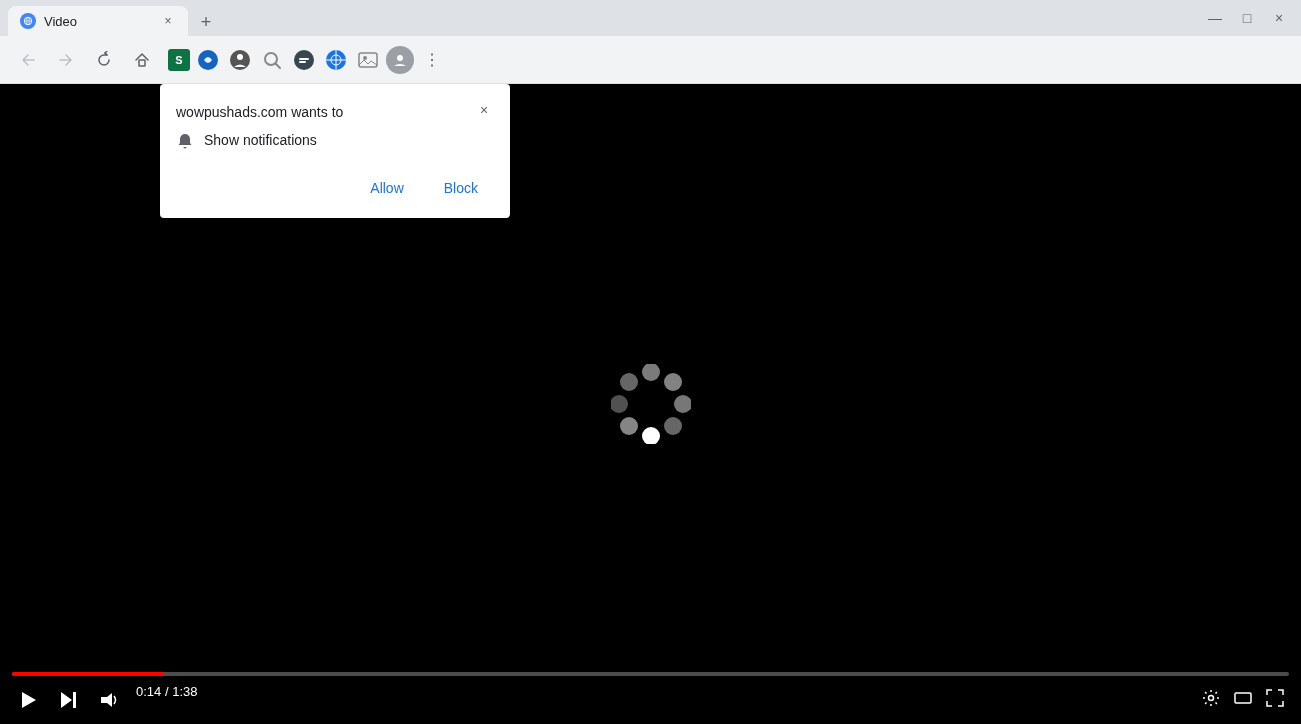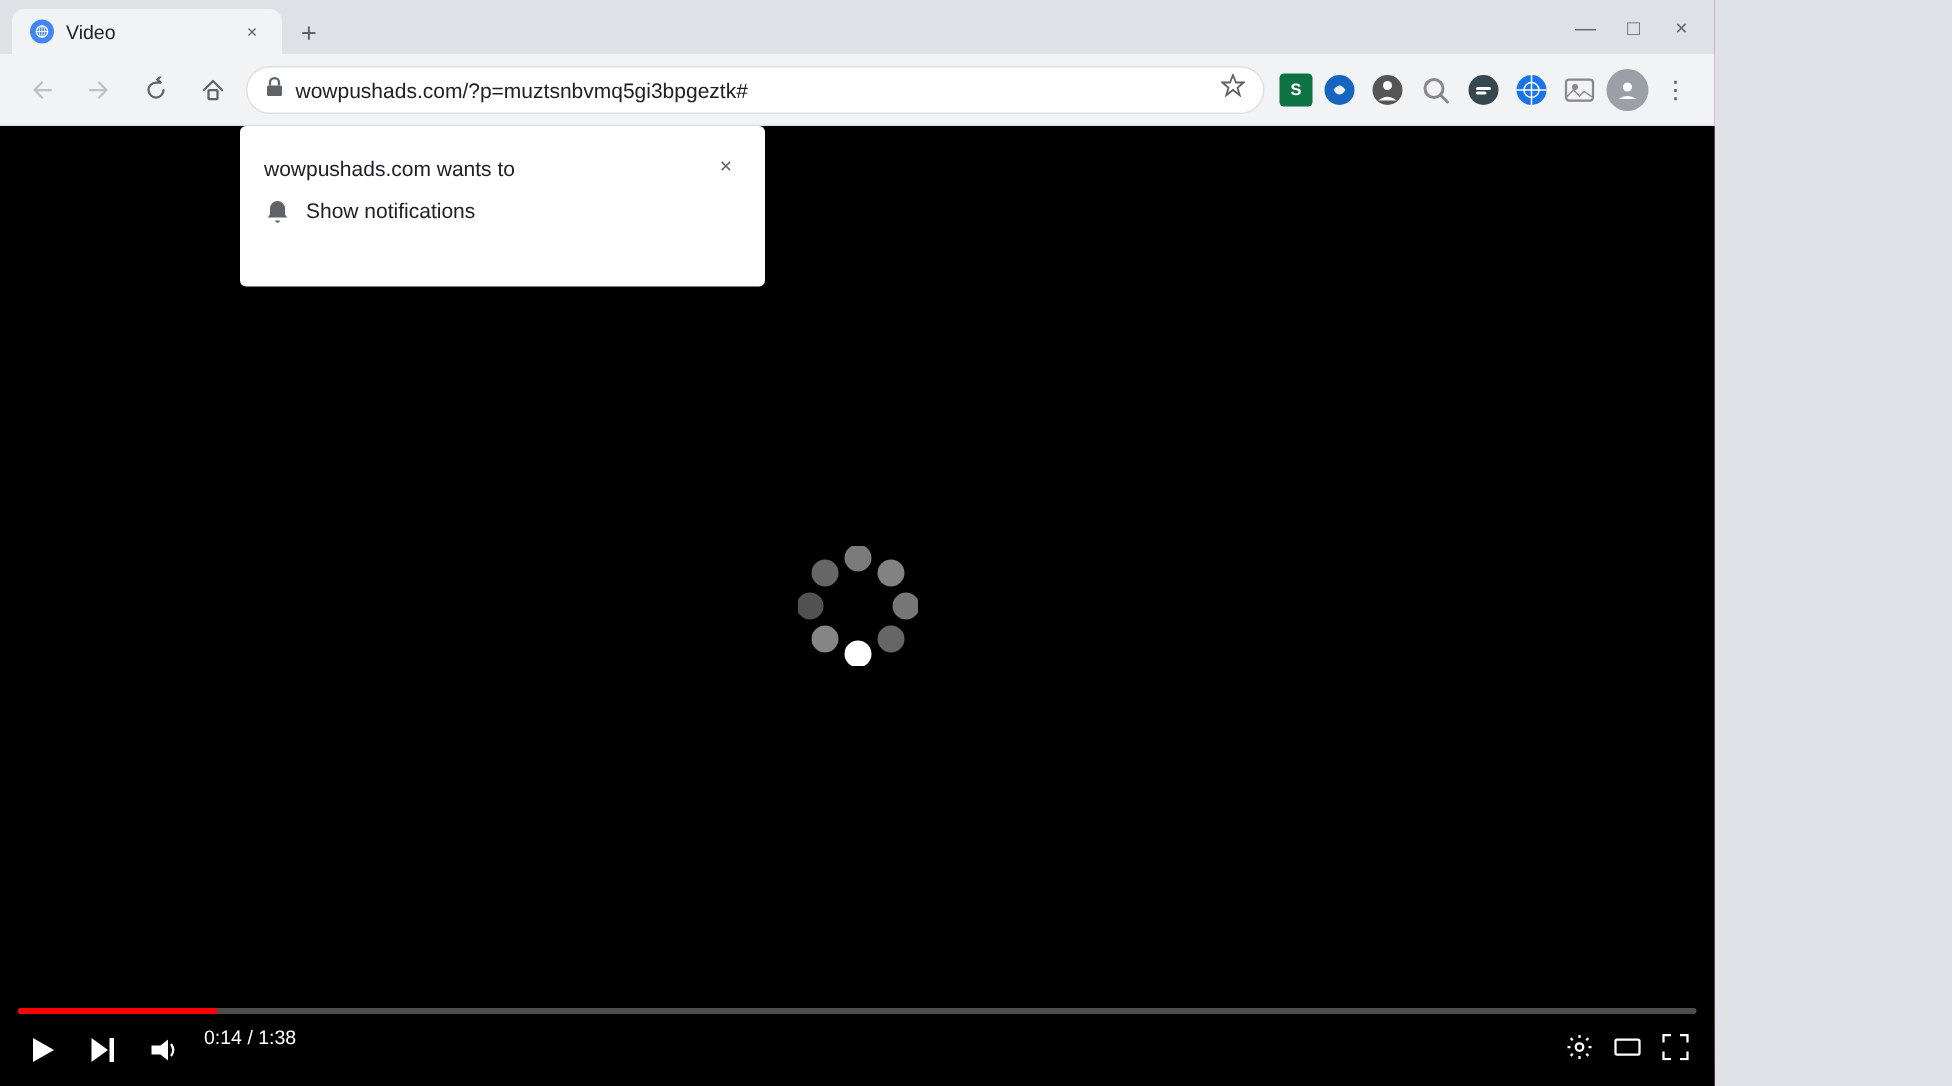--- a/index.html
+++ b/index.html
@@ -1,19 +1,19 @@
 <!DOCTYPE html>
 <html><head>
   <meta charset="utf-8">
   <style>
     * { margin: 0; padding: 0; box-sizing: border-box; }
     body { width: 1301px; height: 724px; overflow: hidden; font-family: Arial, sans-serif; background: #dee1e6; }
 
     
-    .browser-window { width: 1143px; height: 724px; display: flex; flex-direction: column; background: #be185d; }
+    .browser-window { width: 1301px; height: 724px; display: flex; flex-direction: column; background: #be185d; }
 
     
     .title-bar {
       height: 36px;
       background: #dee1e6;
       display: flex;
       align-items: center;
       padding: 0 8px;
       gap: 0;
     }
@@ -246,34 +246,20 @@
           <path d="M12 4l-2-2 2-2" stroke="#5f6368" stroke-width="1.5" stroke-linecap="round" stroke-linejoin="round"></path>
         </svg>
     </button>
     <button class="toolbar-btn">
       <svg width="18" height="18" viewBox="0 0 18 18" fill="none">
           <path d="M3 9l6-6 6 6" stroke="#5f6368" stroke-width="1.5" stroke-linecap="round" stroke-linejoin="round"></path>
           <rect x="6" y="9" width="6" height="6" rx="0.5" stroke="#5f6368" stroke-width="1.5"></rect>
         </svg>
     </button>
 
-    <div class="address-bar">
-      <span class="lock-icon">
-        <svg width="12" height="14" viewBox="0 0 12 14" fill="#5f6368">
-            <rect x="1" y="6" width="10" height="7" rx="1"></rect>
-            <path d="M3 6V4a3 3 0 0 1 6 0v2" fill="none" stroke="#5f6368" stroke-width="1.5"></path>
-          </svg>
-      </span>
-      <span class="address-text">wowpushads.com/?p=muztsnbvmq5gi3bpgeztk#</span>
-      <span class="star-btn">
-        <svg width="16" height="16" viewBox="0 0 16 16" fill="none" stroke="#5f6368" stroke-width="1.2">
-            <polygon points="8,1 10,6 15,6 11,9.5 12.5,14.5 8,11 3.5,14.5 5,9.5 1,6 6,6"></polygon>
-          </svg>
-      </span>
-    </div>
 
     <div class="ext-icons">
 
       <div class="ext-icon" style="background:#0d7343; color:white; font-size:11px; font-weight:bold; border-radius:3px; width:22px; height:22px; display:flex; align-items:center; justify-content:center;">S</div>
 
       <div class="ext-icon" style="width:28px;height:28px;">
         <svg width="22" height="22" viewBox="0 0 22 22">
             <circle cx="11" cy="11" r="10" fill="#1565c0"></circle>
             <path d="M7 11 Q11 5 15 11 Q11 17 7 11Z" fill="white" opacity="0.9"></path>
           </svg>
@@ -348,20 +334,24 @@
         <span class="popup-title">wowpushads.com wants to</span>
         <button class="popup-close">×</button>
       </div>
       <div class="popup-permission">
         <span class="bell-icon">
           <svg width="18" height="18" viewBox="0 0 18 18" fill="#5f6368">
               <path d="M9 2a5 5 0 0 0-5 5v4l-1.5 2h13L14 11V7a5 5 0 0 0-5-5zM7.5 15a1.5 1.5 0 0 0 3 0"></path>
             </svg>
         </span>
         <span class="permission-text">Show notifications</span>
+      </div>
+      <div class="popup-buttons">
+        <button class="popup-btn">Allow</button>
+        <button class="popup-btn">Block</button>
       </div>
     </div>
 
     <div class="video-controls">
       <div class="progress-bar-container">
         <div class="progress-bar-fill" style="width: 11.9%;"></div>
       </div>
       <div class="controls-row">
         <button class="ctrl-btn">
           <svg width="20" height="20" viewBox="0 0 20 20" fill="white">

